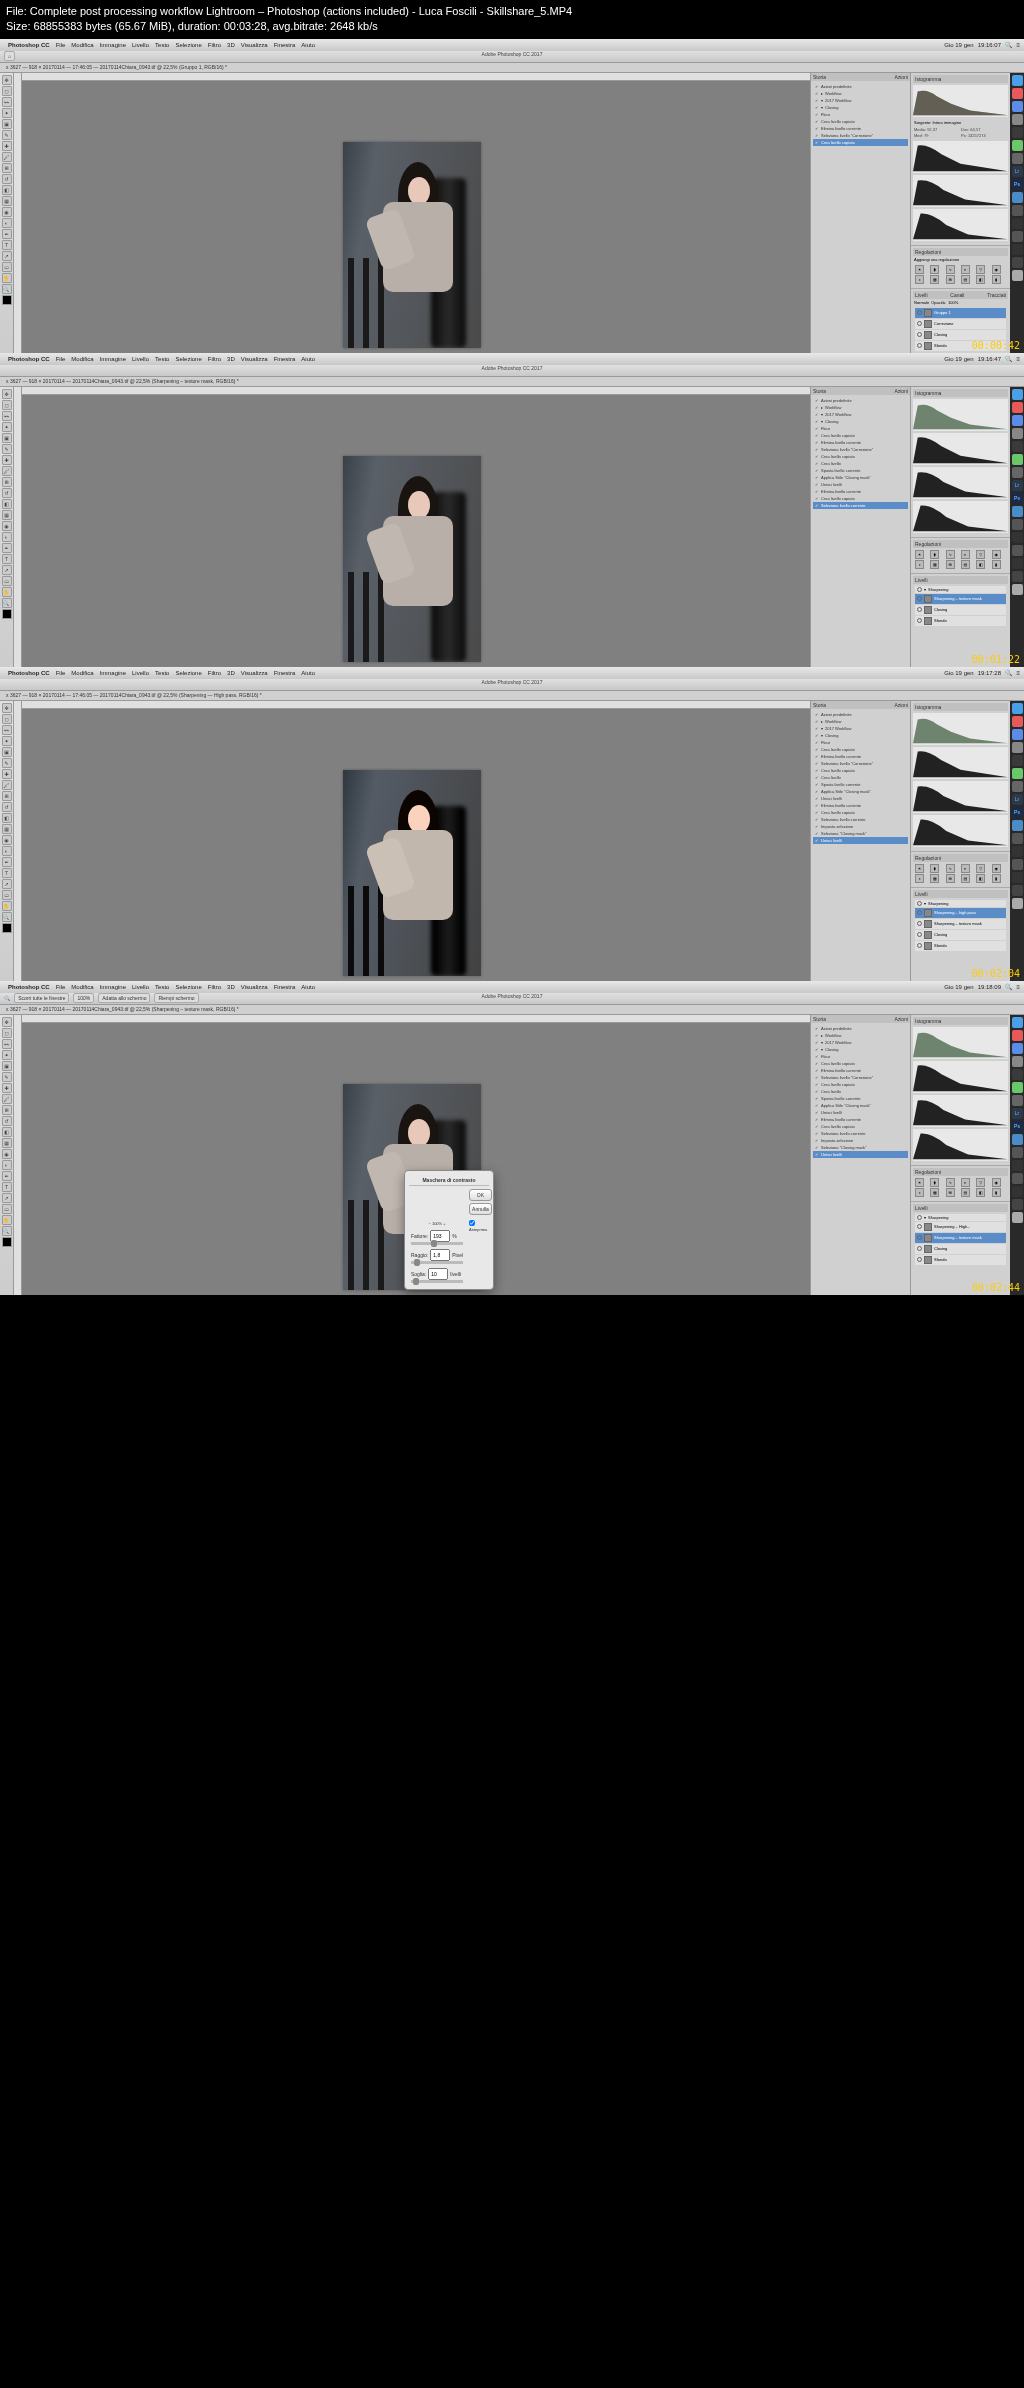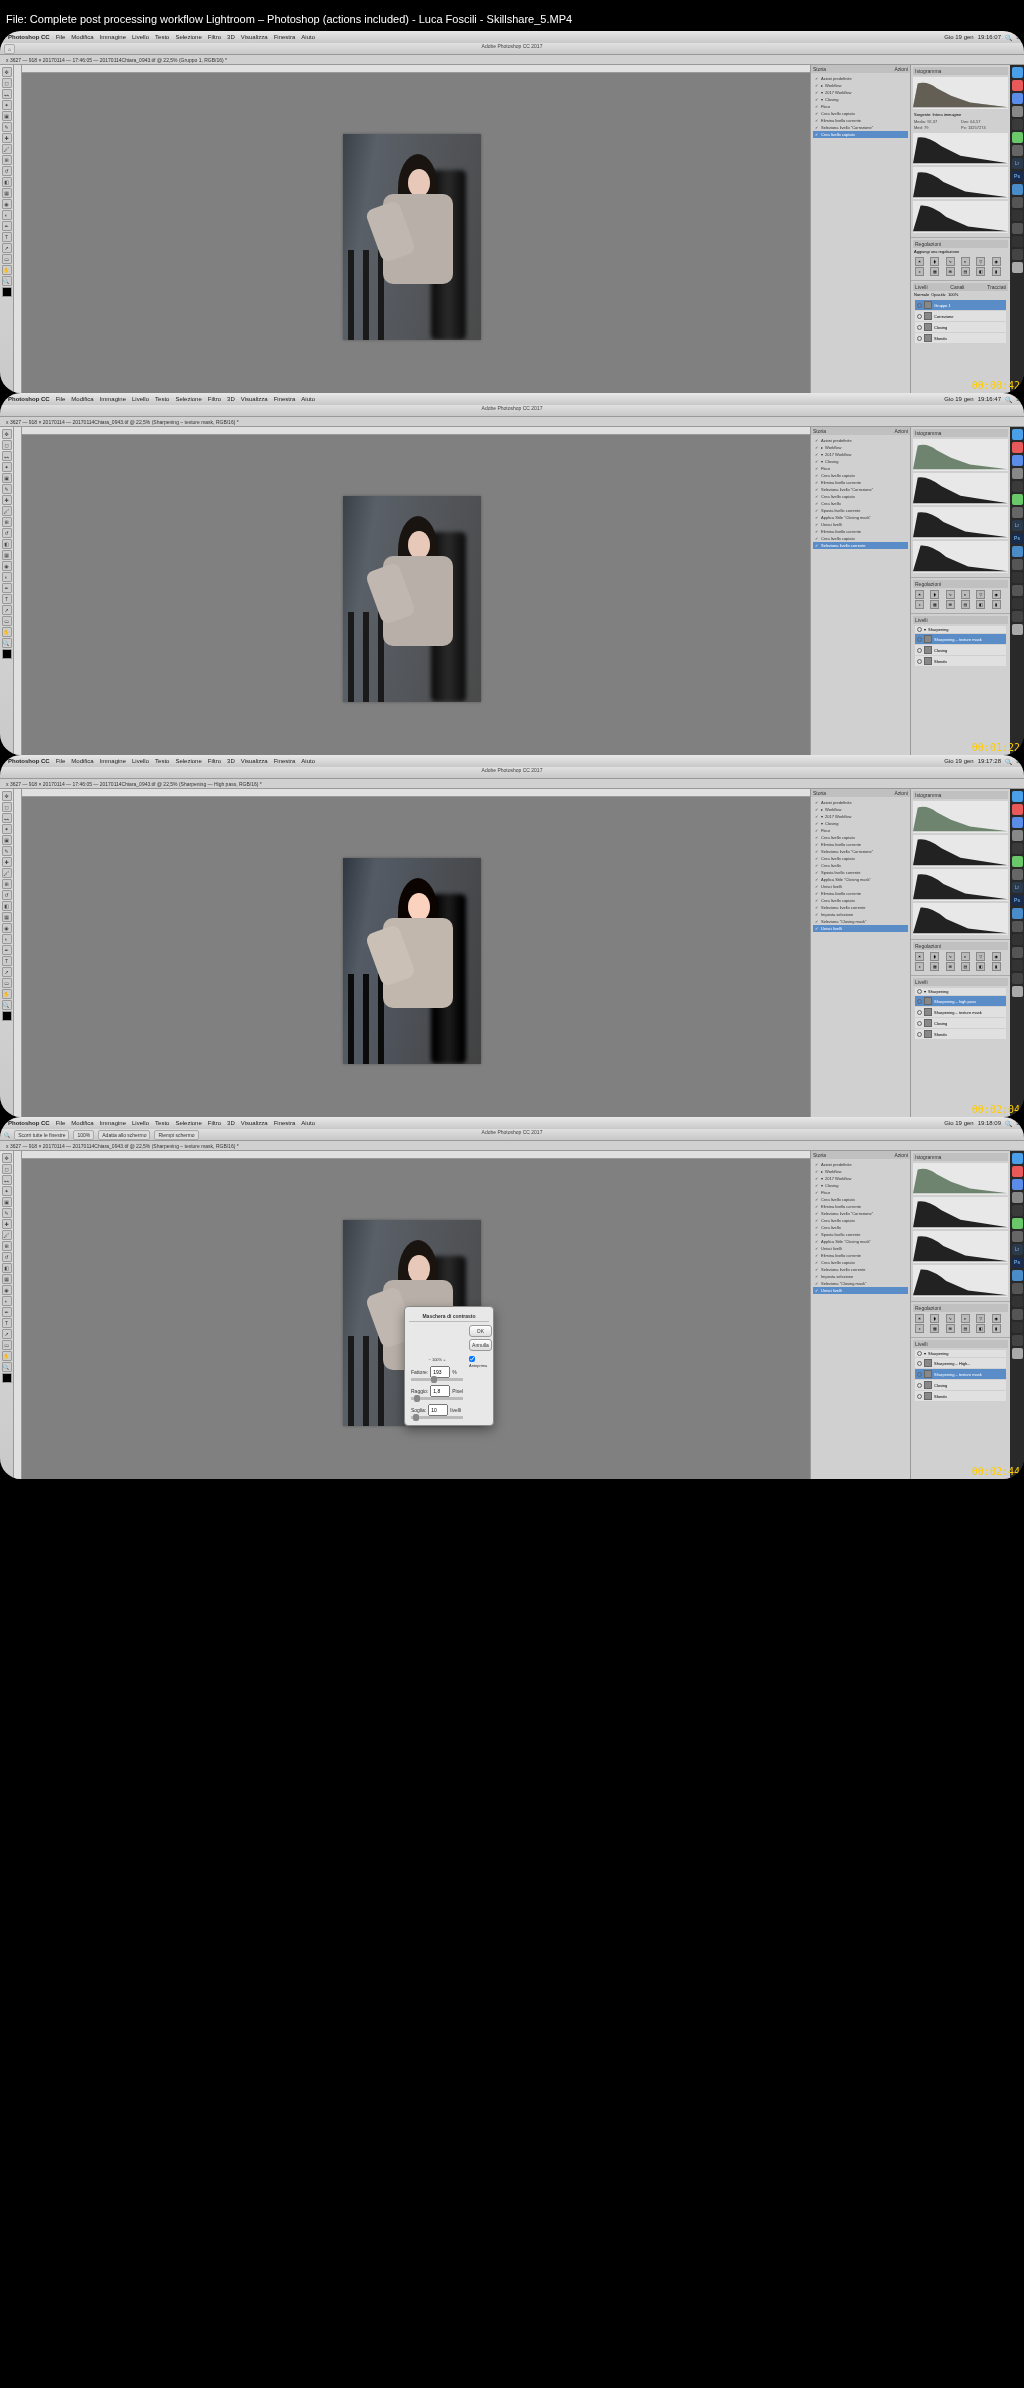--- a/index.html
+++ b/index.html
@@ -1,20 +1,20 @@
 <!DOCTYPE html>
 <html><head>
 <meta charset="utf-8">
 <style>
 * { margin: 0; padding: 0; box-sizing: border-box; font-family: Arial, sans-serif; }
 body { background: #000; width: 1024px; }
 .header-info { background: #000; color: #fff; padding: 4px 6px; font-size: 11px; line-height: 1.4; }
-.header-info div { white-space: nowrap; margin-top: 8px; }
+.header-info div { white-space: nowrap; }
 .screenshot-stack { display: flex; flex-direction: column; }
-.ps-window { position: relative; height: 362px; background: #333; overflow: hidden; border-radius: 21px; }
+.ps-window { position: relative; height: 314px; background: #333; overflow: hidden; }
 .mac-menubar { height: 12px; background: linear-gradient(#e8e8e8, #c8c8c8); display: flex; align-items: center; font-size: 6px; color: #222; padding: 0 4px; }
 .mac-menubar .apple { font-size: 8px; margin-right: 4px; }
 .mac-menubar .app-name { font-weight: bold; margin-right: 6px; }
 .mac-menubar .menu-item { margin-right: 6px; }
 .mac-menubar .right { margin-left: auto; display: flex; align-items: center; gap: 4px; }
 .mac-menubar .right span { font-size: 6px; }
 .ps-options-bar { height: 12px; background: linear-gradient(#e0e0e0, #c8c8c8); border-bottom: 1px solid #999; display: flex; align-items: center; font-size: 5px; padding: 0 4px; gap: 4px; color: #333; }
 .ps-options-bar .btn { padding: 1px 3px; background: #ddd; border: 1px solid #aaa; border-radius: 2px; }
 .ps-doc-tab { height: 10px; background: #d0d0d0; border-bottom: 1px solid #999; display: flex; align-items: center; font-size: 5px; padding: 0 6px; color: #333; }
 .ps-workspace { position: relative; height: 344px; display: flex; }
@@ -65,20 +65,21 @@
 .dialog .slider .thumb { position: absolute; top: -2px; width: 6px; height: 7px; background: #888; border-radius: 2px; }
 .timestamp { position: absolute; bottom: 2px; right: 4px; font-size: 10px; color: #ffcc00; font-family: monospace; }
 .ps-title { position: absolute; top: 12px; left: 50%; transform: translateX(-50%); font-size: 5px; color: #444; }
 .zoom-status { position: absolute; bottom: 1px; left: 2px; font-size: 5px; color: #555; background: #d0d0d0; padding: 0 2px; }
 </style>
 </head>
 <body>
 
 <div class="header-info">
   <div>File: Complete post processing workflow Lightroom – Photoshop (actions included) - Luca Foscili - Skillshare_5.MP4</div>
+  <div>Size: 68855383 bytes (65.67 MiB), duration: 00:03:28, avg.bitrate: 2648 kb/s</div>
 </div>
 
 <div class="screenshot-stack">
 
 <div class="ps-window">
   <div class="mac-menubar">
     <span class="apple"></span>
     <span class="app-name">Photoshop CC</span>
     <span class="menu-item">File</span>
     <span class="menu-item">Modifica</span>

